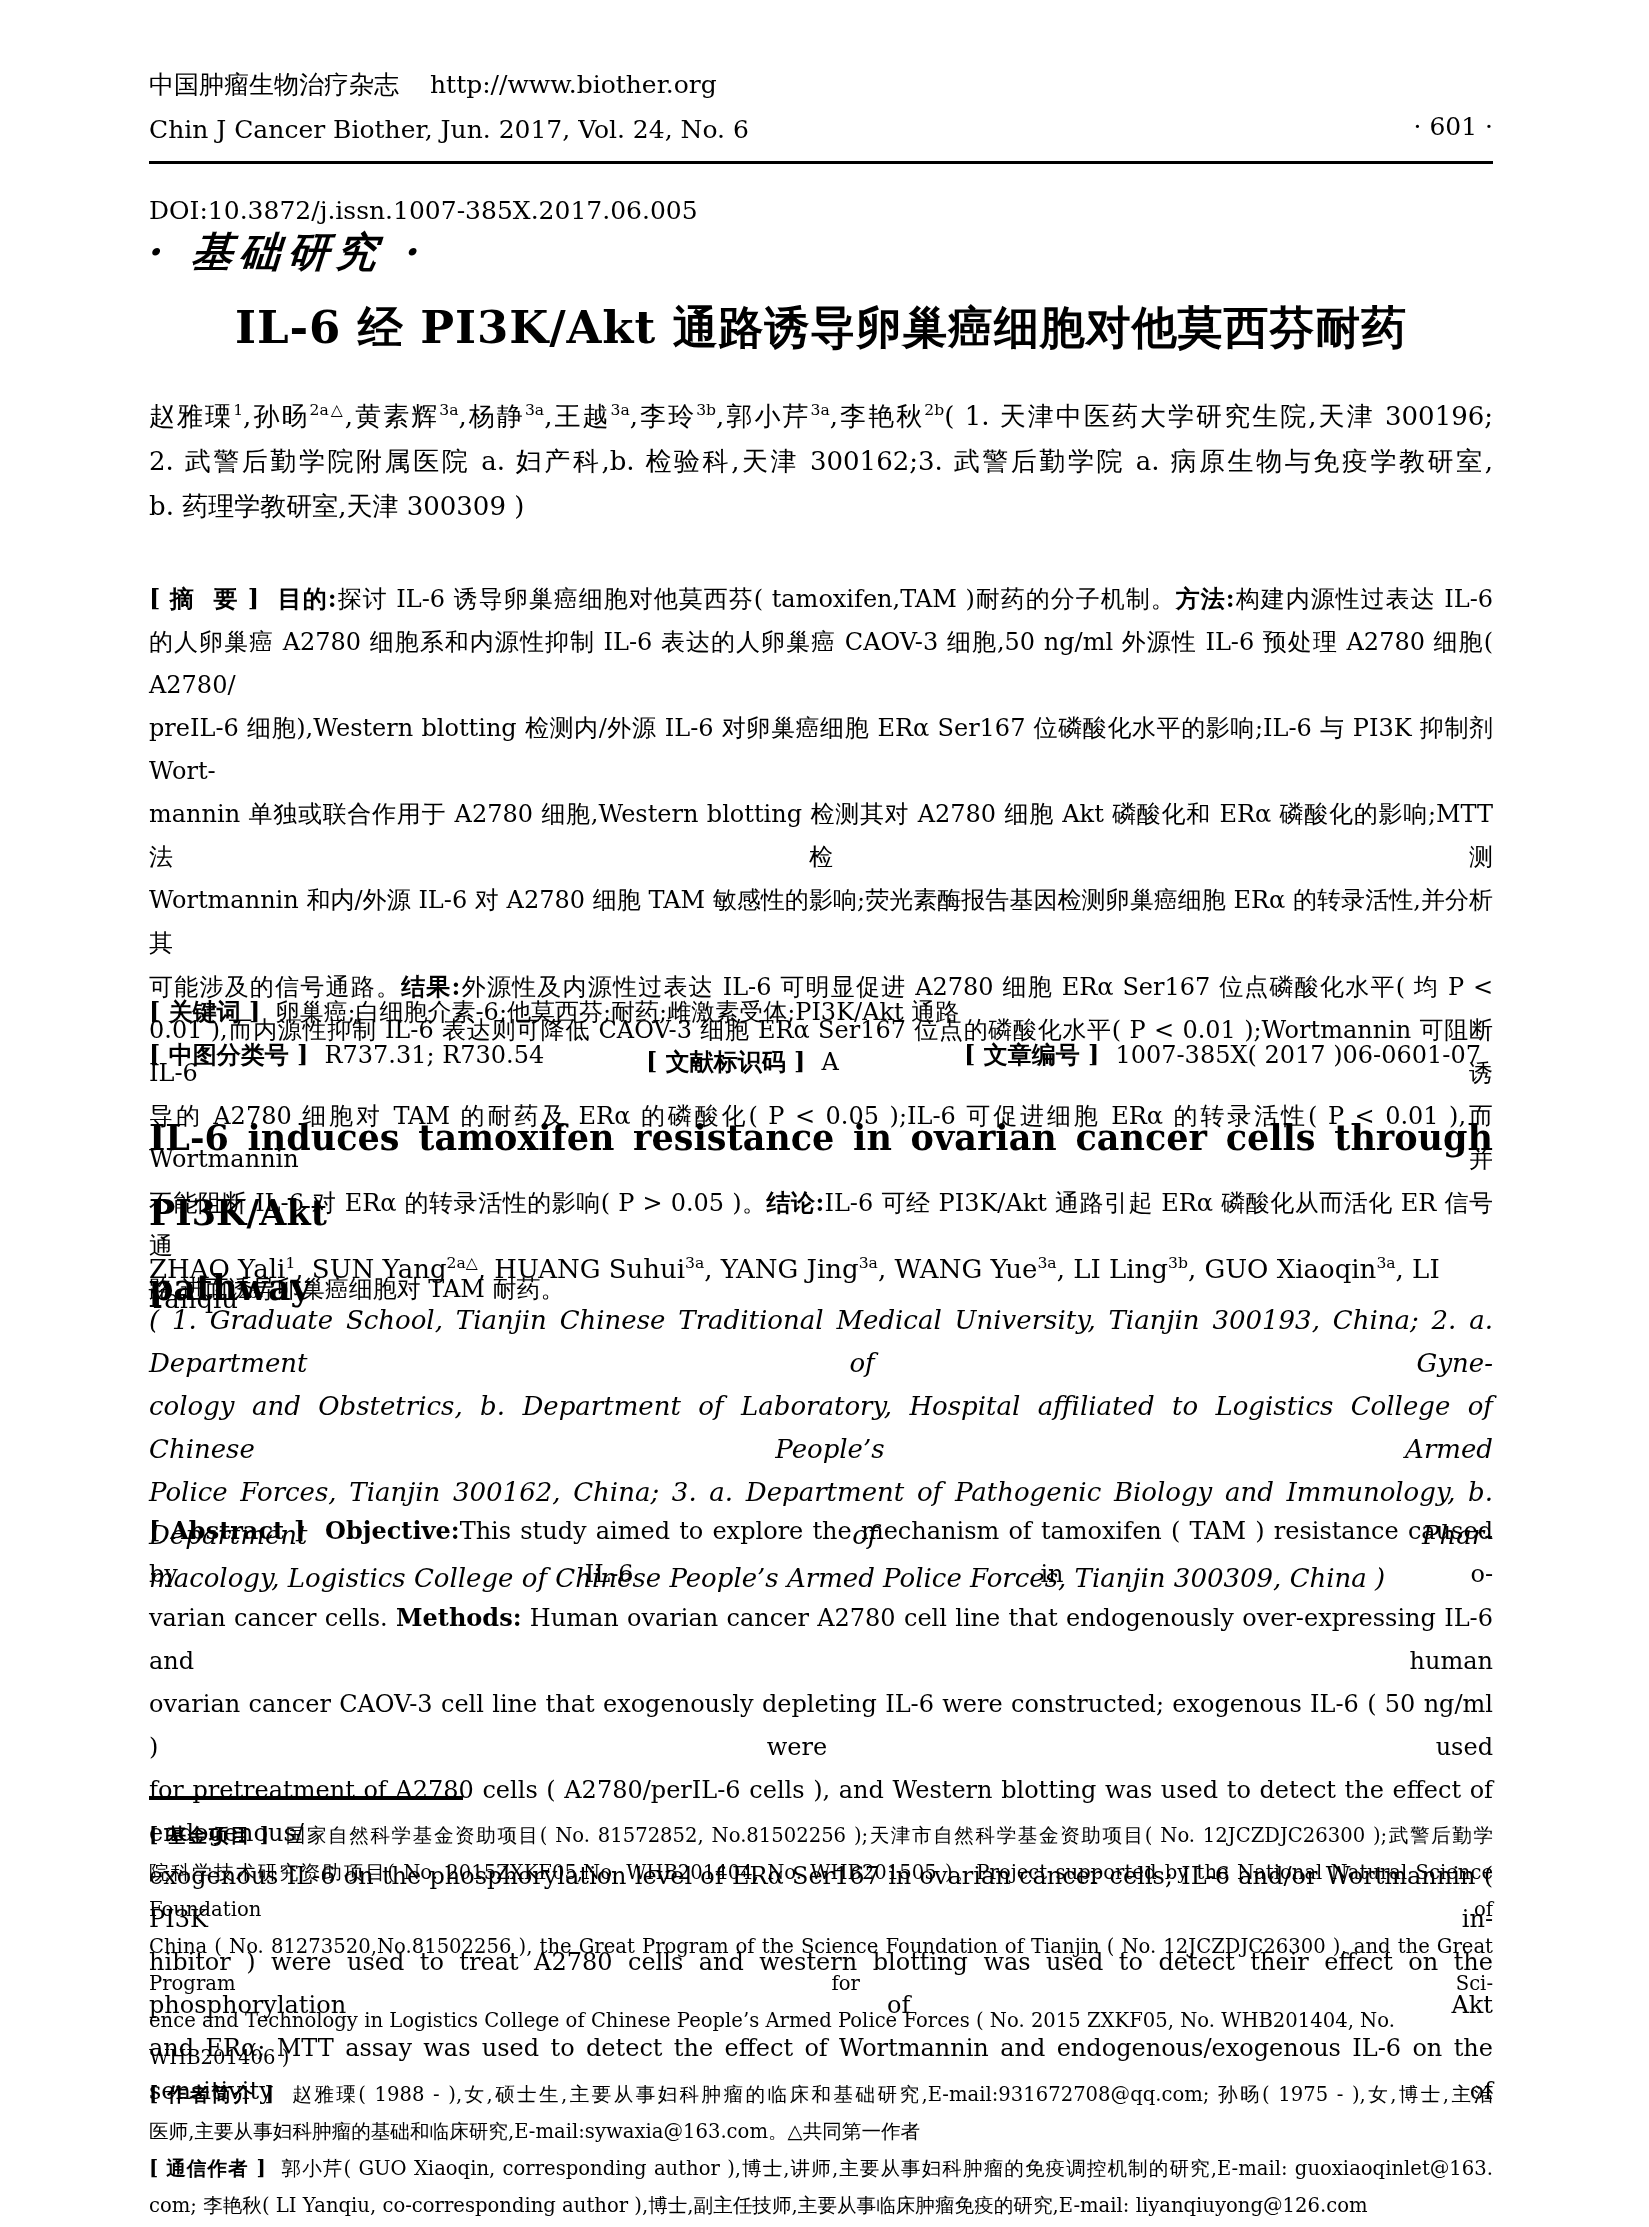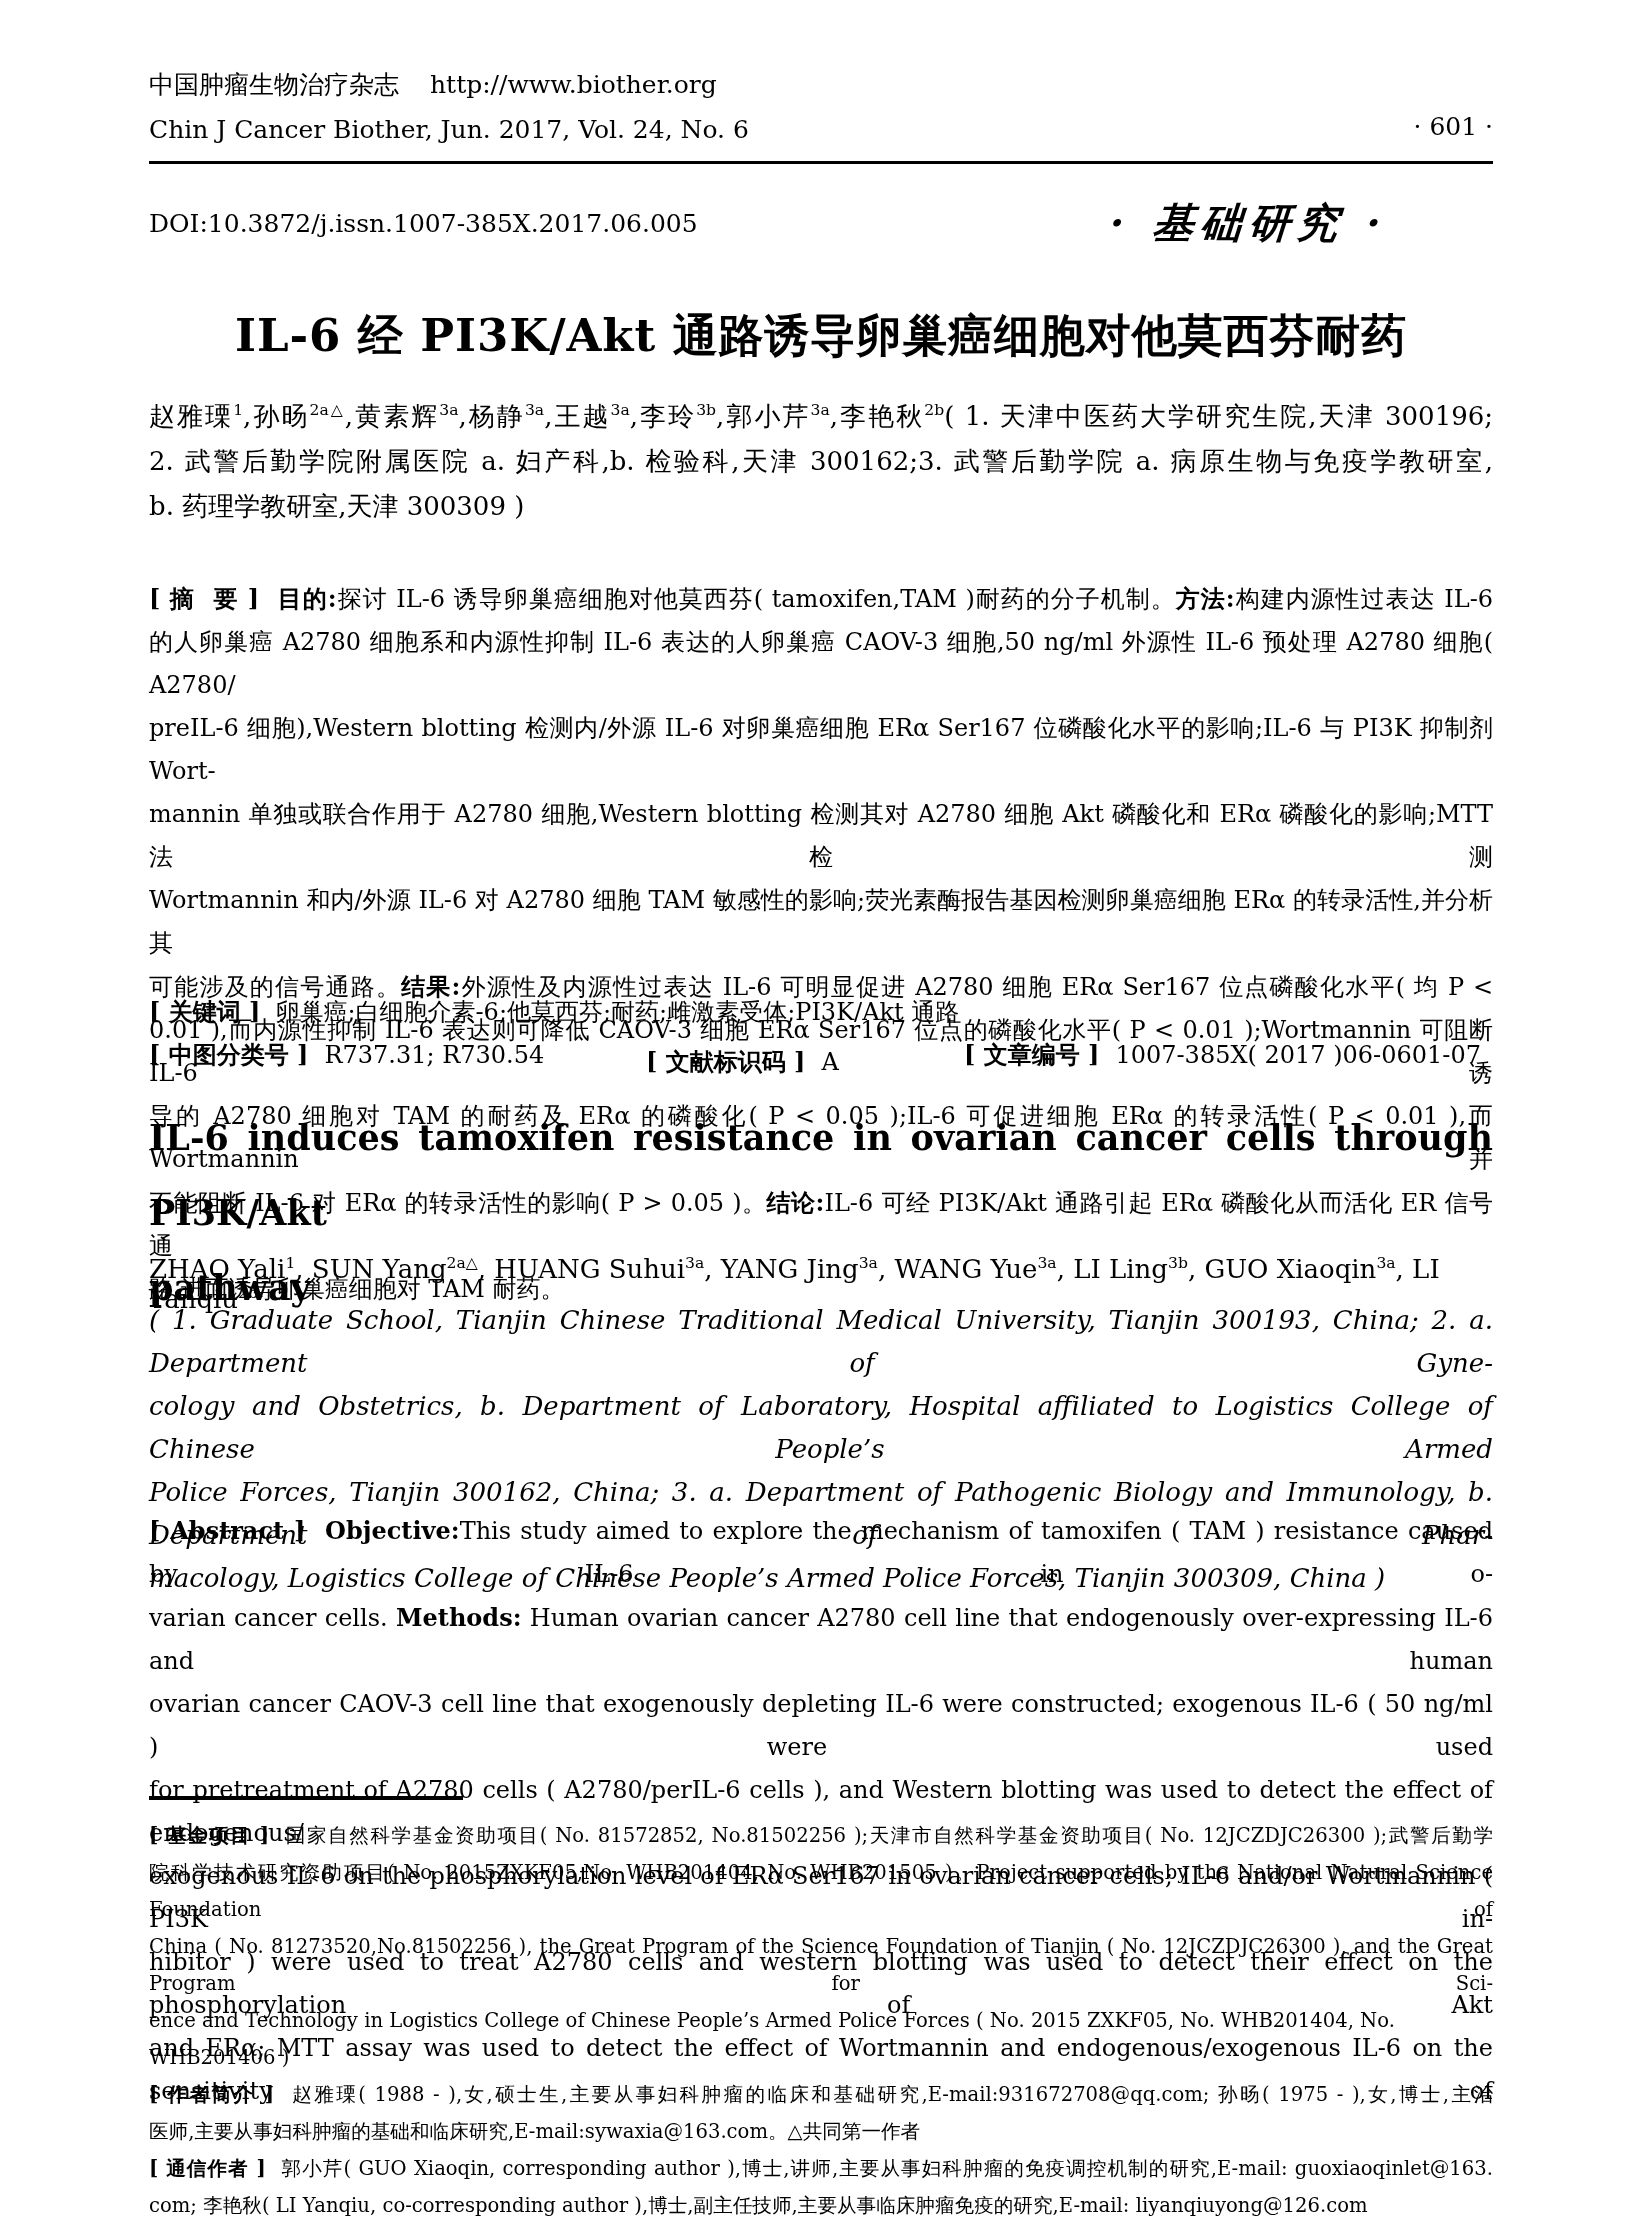--- a/index.html
+++ b/index.html
@@ -15,21 +15,21 @@
   .ln { white-space:pre-wrap; }
   .jst { text-align:justify; text-align-last:justify; }
   .b { font-weight:bold; }
   sup { font-size:60%; line-height:0; }
 
   .hdr { top:62px; font-size:25px; line-height:45px; }
   .hdr .url { margin-left:31px; }
   .pageno { position:absolute; top:112px; right:157px; font-size:25px; }
   .rule { position:absolute; top:161px; left:149px; right:157px; height:3.1px; background:#000; }
 
-  .doirow { top:196px; display:flex; justify-content:space-between; align-items:center; }
+  .doirow { top:196px; display:flex; justify-content:space-between; align-items:flex-start;flex-direction:column; }
   .doi { font-size:25px; }
   .badge {
     font-size:41px; font-weight:bold; font-style:italic;
     letter-spacing:7.1px; margin-right:105px; transform:skewX(-4deg);
   }
 
   .title-cn { top:298px; font-size:45px; font-weight:bold; text-align:center; letter-spacing:0.9px; }
 
   .authors-cn { top:394px; font-size:26px; line-height:45px; }
   .abstract-cn { top:569px; font-size:24px; line-height:43px;margin-top:8px; }
@@ -58,21 +58,21 @@
     <div class="ln">Chin J Cancer Biother, Jun. 2017, Vol. 24, No. 6</div>
   </div>
   <div class="pageno">· 601 ·</div>
   <div class="rule"></div>
 
   <div class="abs doirow">
     <span class="doi">DOI:10.3872/j.issn.1007-385X.2017.06.005</span>
     <span class="badge">· 基础研究 ·</span>
   </div>
 
-  <h1 class="abs title-cn" style="margin:8px;">IL-6 经 PI3K/Akt 通路诱导卵巢癌细胞对他莫西芬耐药</h1>
+  <h1 class="abs title-cn" style="margin:0;">IL-6 经 PI3K/Akt 通路诱导卵巢癌细胞对他莫西芬耐药</h1>
 
   <div class="abs authors-cn">
     <div class="ln jst">赵雅瑮<sup>1</sup>,孙旸<sup>2a△</sup>,黄素辉<sup>3a</sup>,杨静<sup>3a</sup>,王越<sup>3a</sup>,李玲<sup>3b</sup>,郭小芹<sup>3a</sup>,李艳秋<sup>2b</sup>( 1. 天津中医药大学研究生院,天津 300196;</div>
     <div class="ln jst">2. 武警后勤学院附属医院 a. 妇产科,b. 检验科,天津 300162;3. 武警后勤学院 a. 病原生物与免疫学教研室,</div>
     <div class="ln">b. 药理学教研室,天津 300309 )</div>
   </div>
 
   <div class="abs abstract-cn">
     <div class="ln jst"><span class="b">[ 摘  要 ]  </span><span class="b">目的:</span>探讨 IL-6 诱导卵巢癌细胞对他莫西芬( tamoxifen,TAM )耐药的分子机制。<span class="b">方法:</span>构建内源性过表达 IL-6</div>
     <div class="ln jst">的人卵巢癌 A2780 细胞系和内源性抑制 IL-6 表达的人卵巢癌 CAOV-3 细胞,50 ng/ml 外源性 IL-6 预处理 A2780 细胞( A2780/</div>

